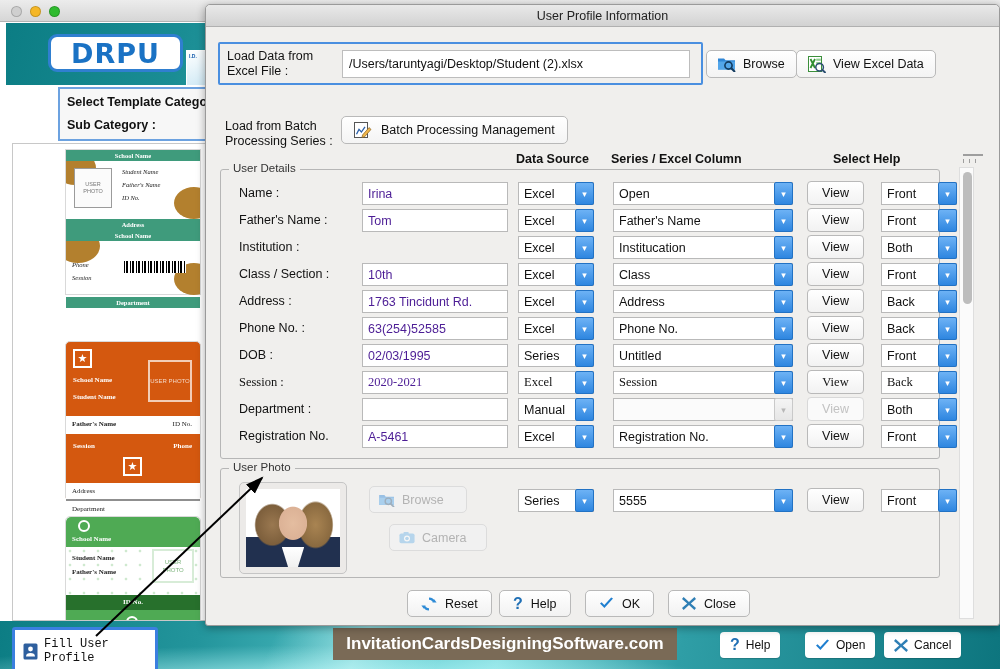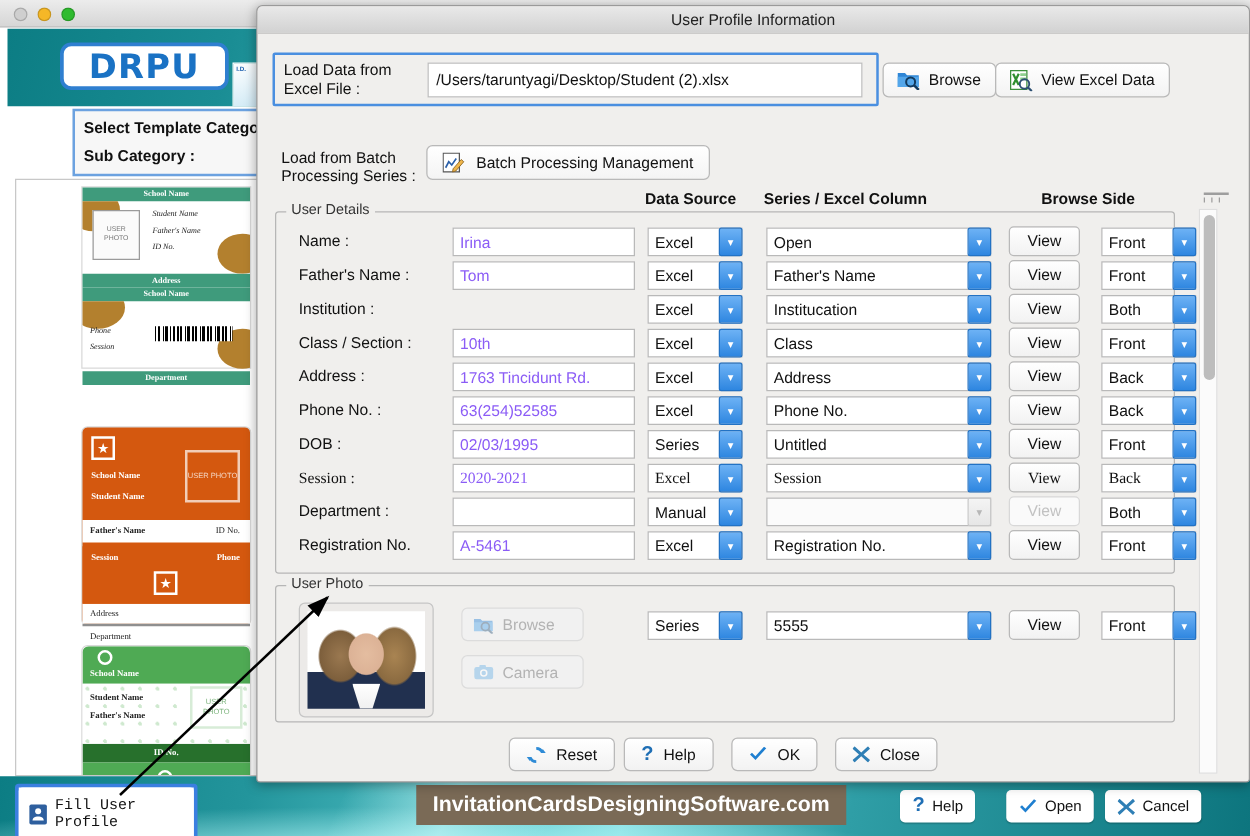--- a/index.html
+++ b/index.html
@@ -274,21 +274,21 @@
   
   .row { position: absolute; left: 0; width: 100%; height: 27px; }
   .r-label {
     position: absolute; left: 18px; top: 4px;
     font-size: 12.5px; color: #111;
   }
   .r-input {
     position: absolute; left: 141px; top: 0;
     width: 146px; height: 23px;
     background: #ffffff; border: 1px solid #b9b9b9;
-    font-size: 12.5px; color: #8b5cf6;
+    font-size: 12.5px; color: #4c1d95;
     display: flex; align-items: center; padding-left: 5px;
   }
   .combo {
     position: absolute; top: 0; height: 23px;
     background: #ffffff; border: 1px solid #b9b9b9;
     font-size: 12.5px; color: #111;
     display: flex; align-items: center; padding-left: 5px;
   }
   .combo .arrow {
     position: absolute; right: -1px; top: -1px;
@@ -338,21 +338,21 @@
     clip-path: polygon(50% 0, 100% 0, 72% 100%, 28% 100%, 0 0);
   }
   .photo-btn {
     position: absolute; left: 148px;
     width: 98px; height: 27px;
     background: #f1f1f1; border: 1px solid #dcdcdc; border-radius: 5px;
     display: flex; align-items: center; gap: 7px; padding-left: 9px;
     font-size: 12.5px; color: #b3b3b3;
   }
   #pb-browse { top: 17px; }
-  #pb-camera { top: 55px; }
+  #pb-camera { top: 55px; margin-left: 20px; }
 
   
   .dlg-btn {
     position: absolute; top: 563px; height: 27px;
     background: linear-gradient(#ffffff,#f2f2f2);
     border: 1px solid #b9b9b9; border-radius: 5px;
     display: flex; align-items: center; gap: 8px;
     padding: 0 13px; font-size: 12.5px; color: #111;
   }
   #db-reset { left: 201px; }
@@ -555,21 +555,21 @@
             <rect x="0.5" y="0.5" width="13" height="15" fill="#ffffff" stroke="#555"></rect>
             <path d="M2.5 12.2 L5 7.4 L7.4 10 L11 4.8" stroke="#2a5fa8" stroke-width="1.3" fill="none"></path>
             <path d="M8.5 13 L15 5.6 L17 7.4 L10.6 14.8 L8 15.5 Z" fill="#f0b64b" stroke="#8a6320" stroke-width=".7"></path>
           </svg>
         </span>
         <span>Batch Processing Management</span>
       </div>
 
       <div class="col-hdr" id="hdr-ds">Data Source</div>
       <div class="col-hdr" id="hdr-sec">Series / Excel Column</div>
-      <div class="col-hdr" id="hdr-side">Browse Side</div>
+      <div class="col-hdr" id="hdr-side">Select Help</div>
 
       <div id="grp-details">
         <div id="grp-details-legend">User Details</div>
         <div id="rows-host">
             <div class="row" style="top: 12px;">
               <div class="r-label">Name :</div>
               <div class="r-input">Irina</div>
               <div class="combo c-ds">
                 <span>Excel</span>
                 <span class="arrow">▾</span>

